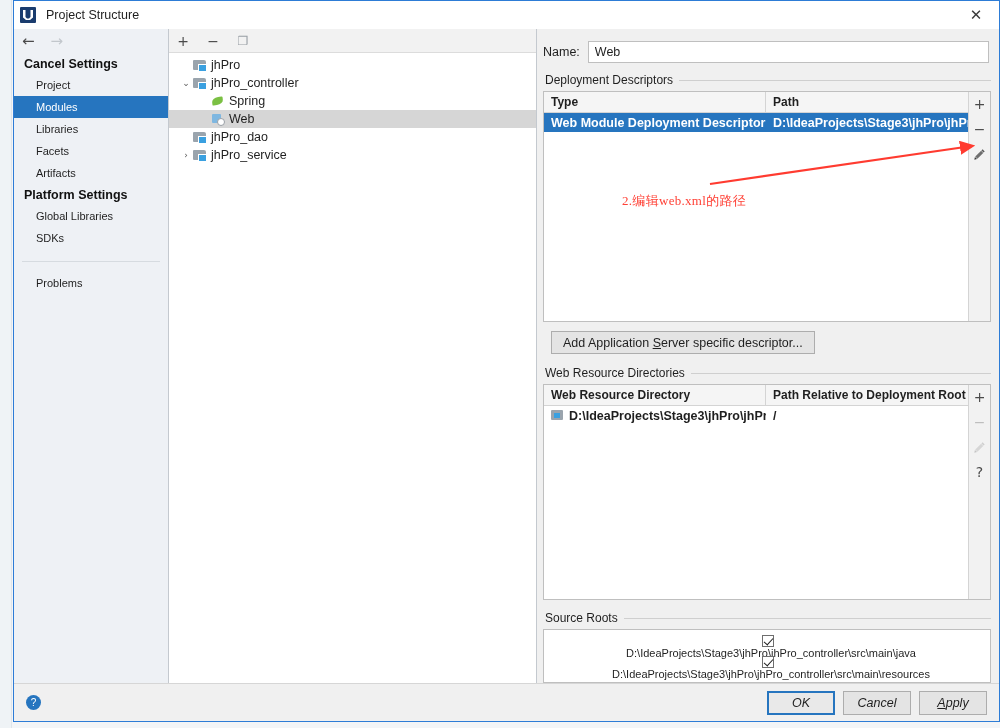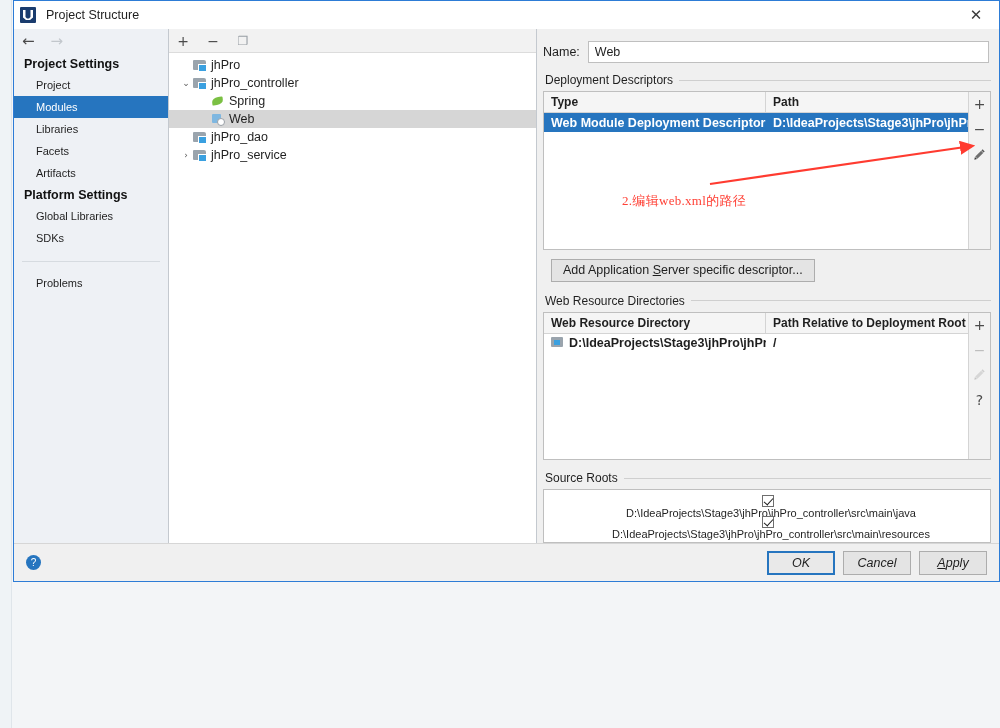--- a/index.html
+++ b/index.html
@@ -12,21 +12,21 @@
     background: #eef2f6;
   }
   
   #backdrop { position:absolute; inset:0; background:#f3f5f7; }
   #backdrop .ghost-rail { position:absolute; left:0; top:0; width:12px; height:728px; background:#eff3f6; border-right:1px solid #dfe5ea;}
   #backdrop .ghost-green { position:absolute; right:4px; top:34px; width:8px; height:14px;
      background: repeating-linear-gradient(to bottom, #6aa84f 0 2px, #f3f5f7 2px 4px); opacity:.85;}
 
   #dialog {
     position: absolute;
-    left: 13px; top: 0; width: 987px; height: 582px;
+    left: 13px; top: 0; width: 987px; height: 722px;
     background: #f0f0f0;
     border: 1px solid #2d7cd6;
     display: flex; flex-direction: column;
   }
 
   
   #titlebar {
     height: 28px; background:#ffffff; display:flex; align-items:center;
     flex: 0 0 28px; position:relative;
   }
@@ -164,21 +164,21 @@
   </div>
 
   <div id="body">
 
     <div id="leftnav">
       <div id="navbtns">
         <span class="navarrow on">←</span>
         <span class="navarrow off">→</span>
       </div>
 
-      <div class="nav-group">Project Settings</div>
+      <div class="nav-group">Cancel Settings</div>
       <div class="nav-item">Project</div>
       <div class="nav-item sel">Modules</div>
       <div class="nav-item">Libraries</div>
       <div class="nav-item">Facets</div>
       <div class="nav-item">Artifacts</div>
 
       <div class="nav-group">Platform Settings</div>
       <div class="nav-item">Global Libraries</div>
       <div class="nav-item">SDKs</div>
 

